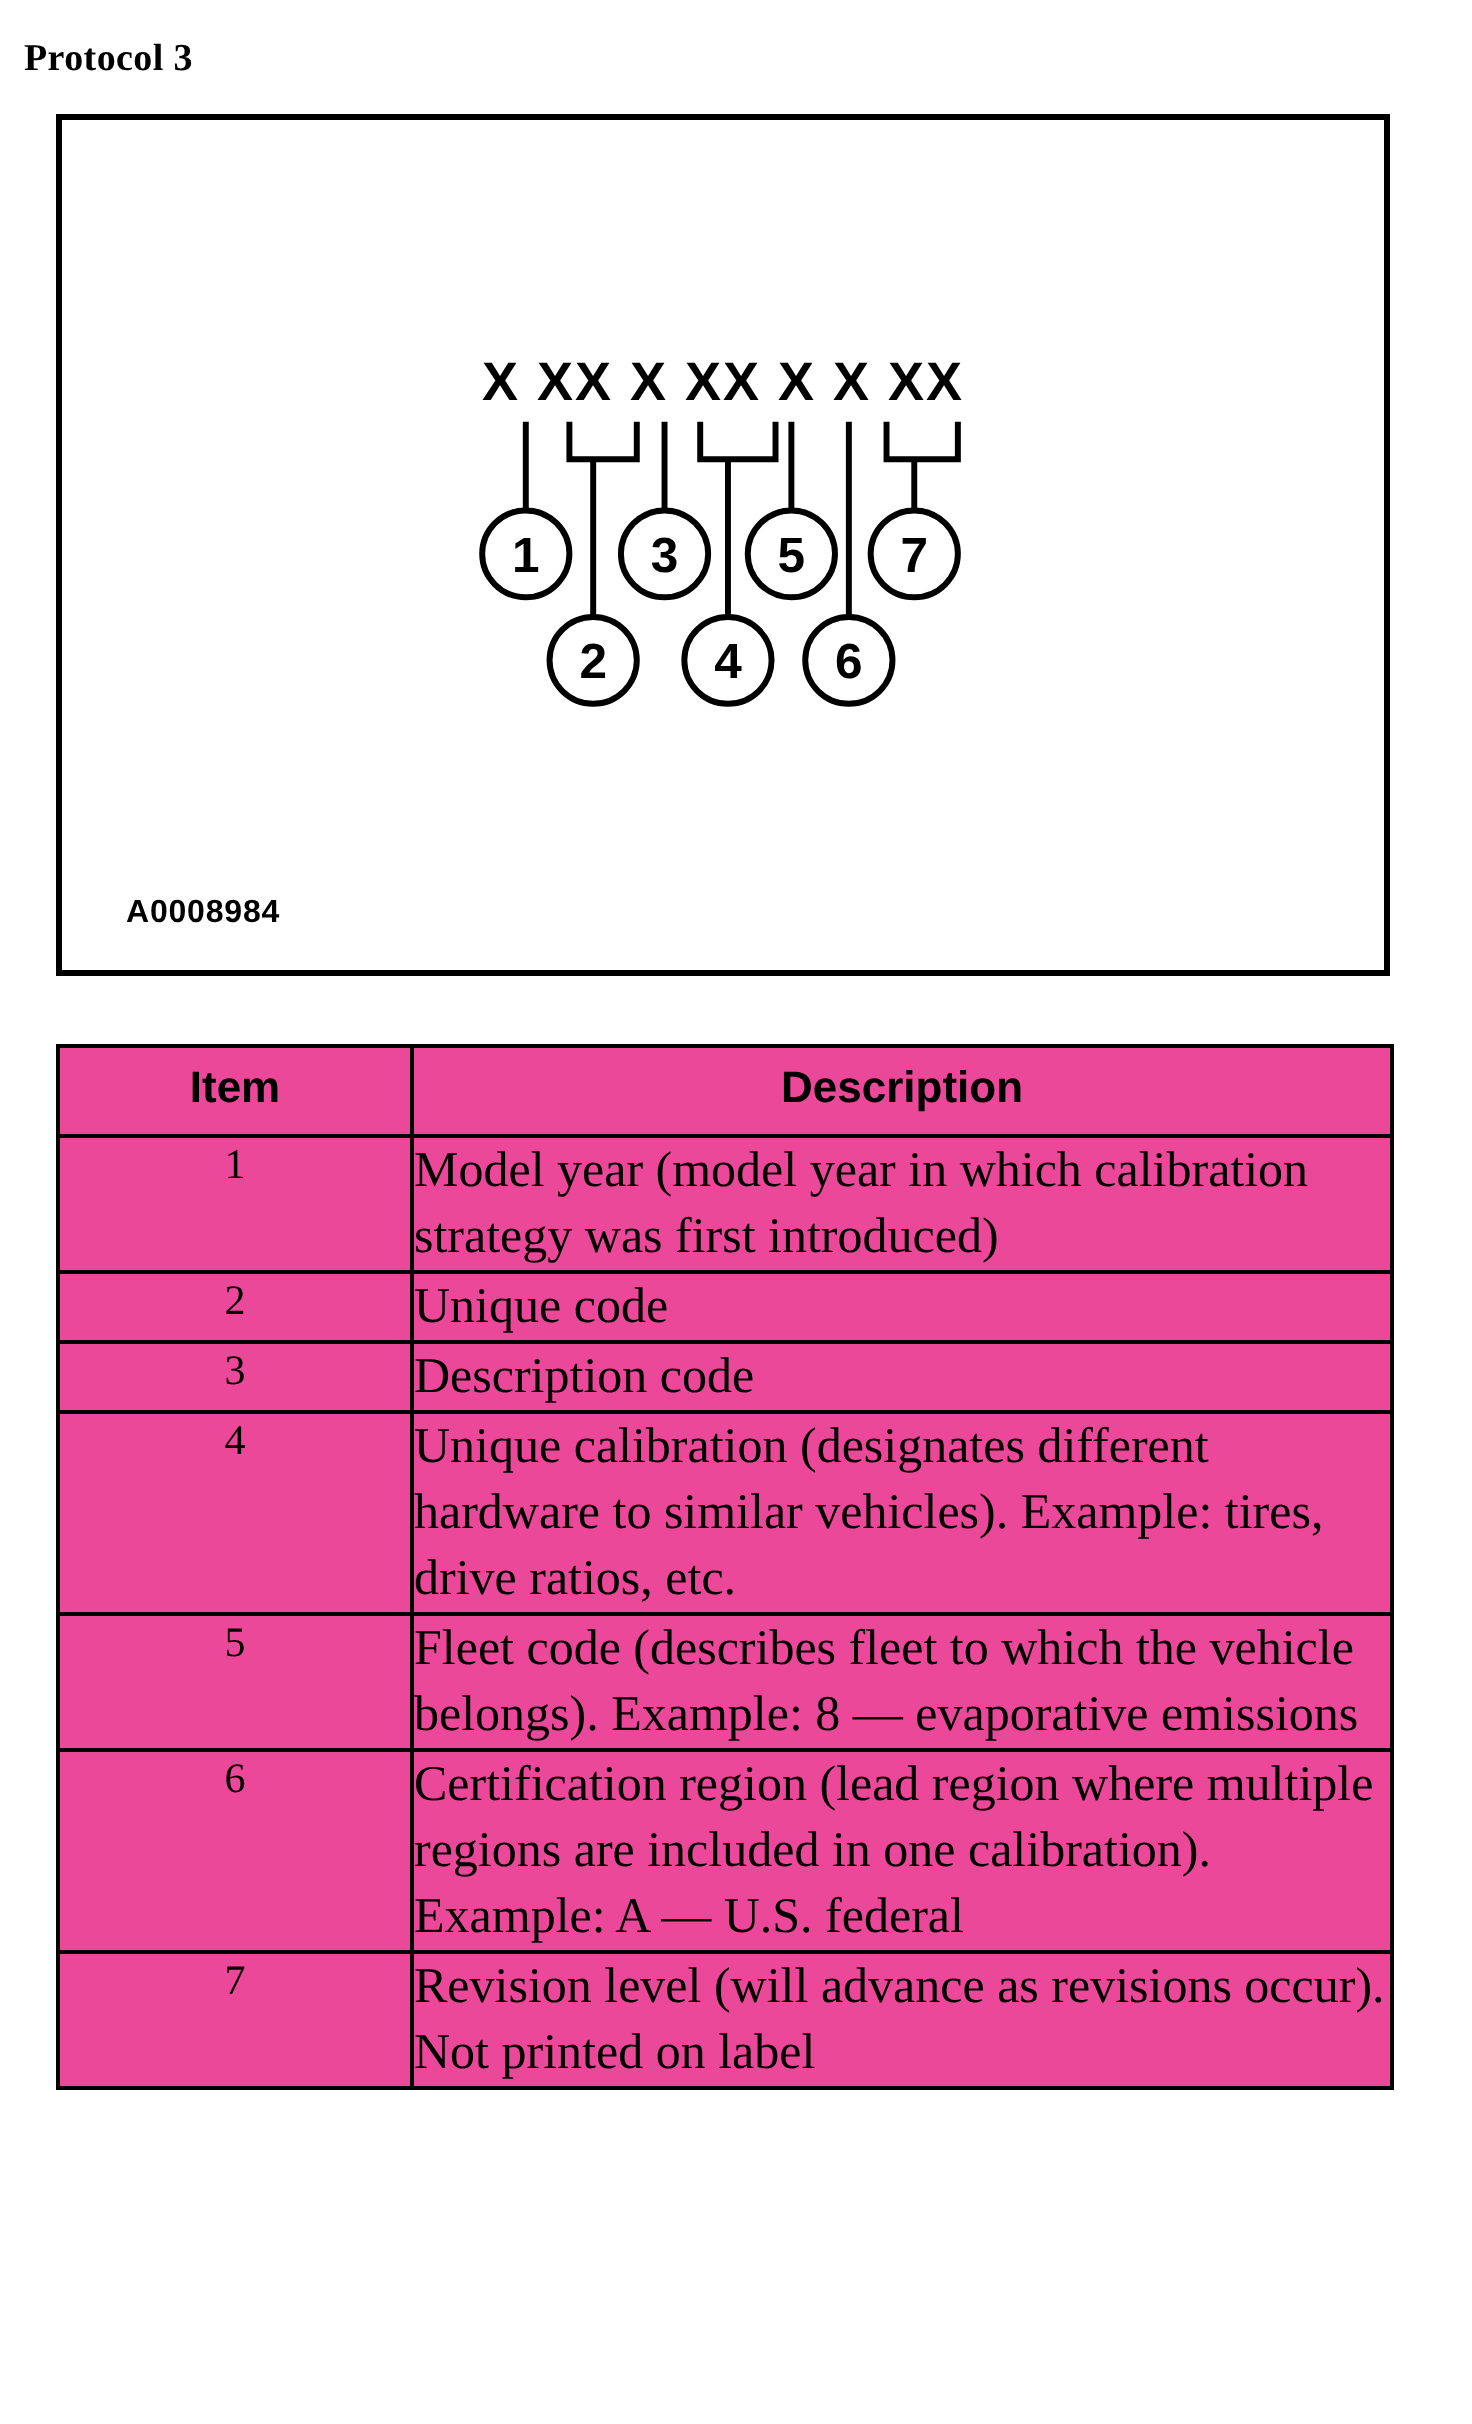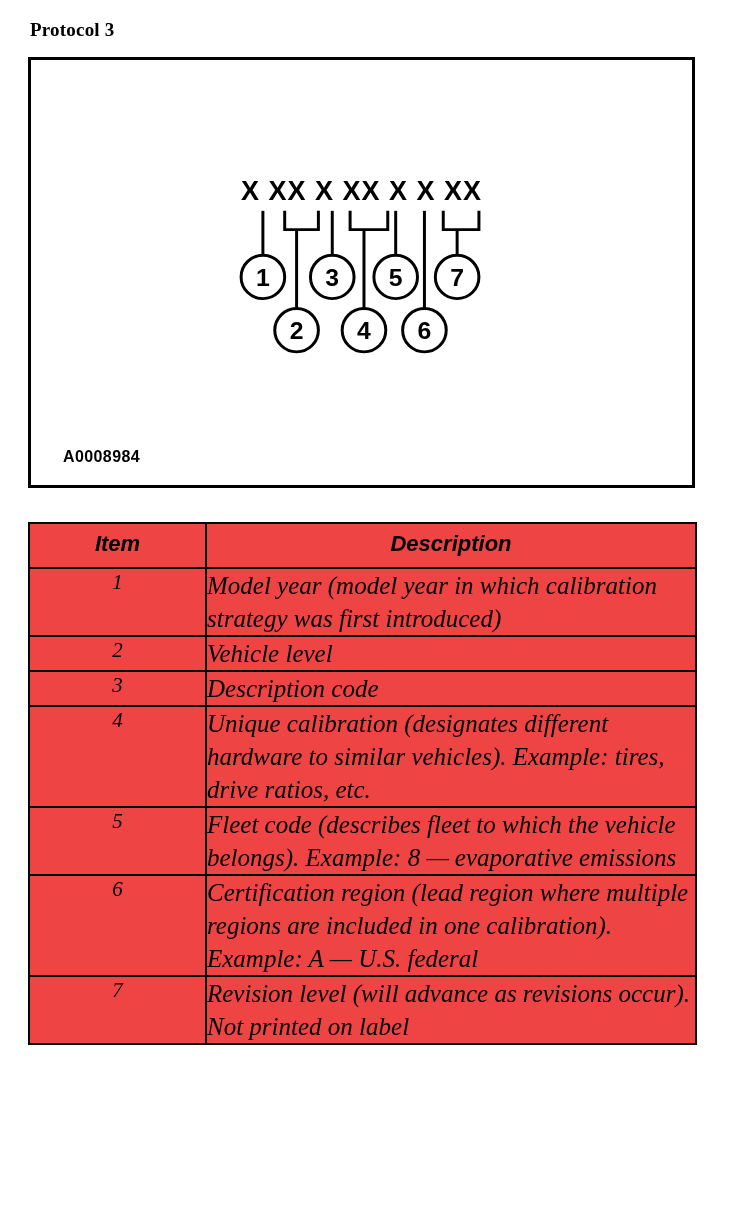--- a/index.html
+++ b/index.html
@@ -12,21 +12,21 @@
     height: 1212px;
     position: relative;
     font-family: "Liberation Serif", "DejaVu Serif", serif;
     color: #000000;
     overflow: hidden;
   }
 
   
   .page-title {
     position: absolute;
-    left: 30px;
+    left: 12px;
     top: 20px;
     font-family: "Liberation Serif", "DejaVu Serif", serif;
     font-weight: bold;
     font-size: 19px;
     letter-spacing: 0.2px;
     line-height: 1;
   }
 
   
   .figure-box {
@@ -85,22 +85,21 @@
   }
 
   
   .spec-table {
     position: absolute;
     left: 28px;
     top: 522px;
     width: 667px;
     border-collapse: collapse;
     table-layout: fixed;
-    background: #ef4444;
-    font-style: italic;
+    background: #ec4899;
   }
   .spec-table td, .spec-table th {
     border: 2px solid #000000;
     vertical-align: top;
     padding: 0;
   }
   .col-item  { width: 177px; }
   .col-desc  { width: 490px; }
 
   .spec-table thead th {
@@ -197,21 +196,21 @@
       <th>Description</th>
     </tr>
   </thead>
   <tbody>
     <tr>
       <td class="cell-item">1</td>
       <td class="cell-desc">Model year (model year in which calibration strategy was first introduced)</td>
     </tr>
     <tr>
       <td class="cell-item">2</td>
-      <td class="cell-desc">Vehicle level</td>
+      <td class="cell-desc">Unique code</td>
     </tr>
     <tr>
       <td class="cell-item">3</td>
       <td class="cell-desc">Description code</td>
     </tr>
     <tr>
       <td class="cell-item">4</td>
       <td class="cell-desc">Unique calibration (designates different hardware to similar vehicles). Example: tires, drive ratios, etc.</td>
     </tr>
     <tr>

